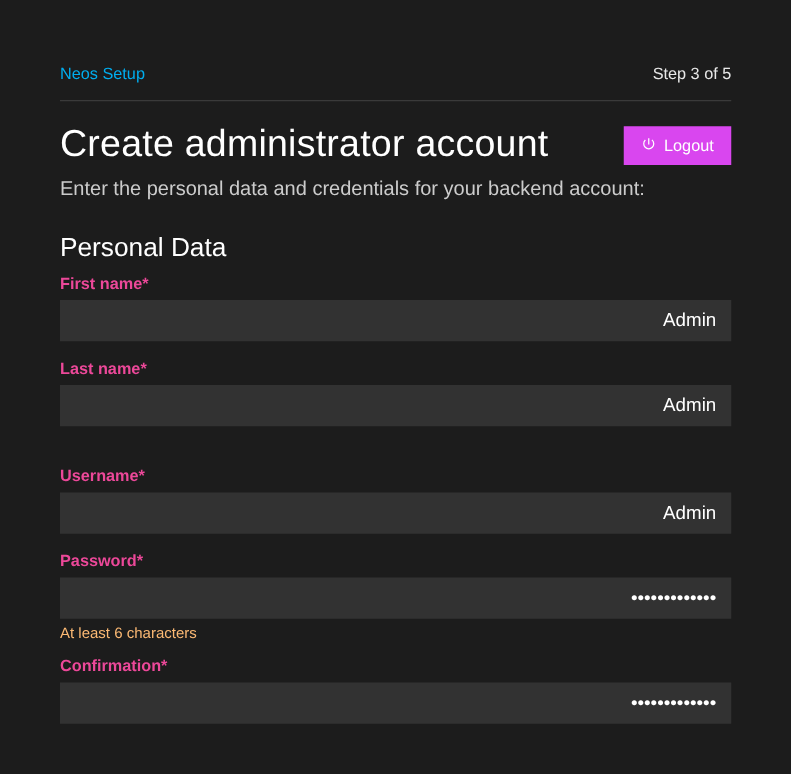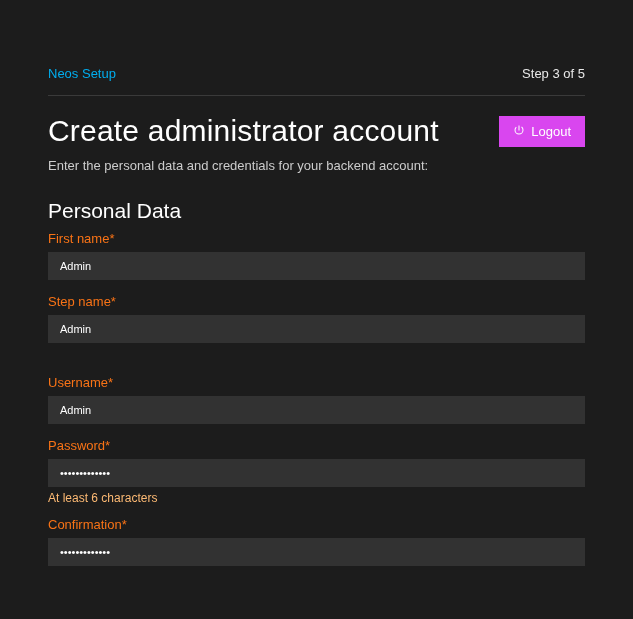--- a/index.html
+++ b/index.html
@@ -5,21 +5,21 @@
     * { margin: 0; padding: 0; box-sizing: border-box; }
     body {
       background: #1c1c1c;
       color: #fff;
       font-family: "Helvetica Neue", Helvetica, Arial, sans-serif;
       width: 633px;
       height: 619px;
       overflow: hidden;
     }
     .container {
-      padding: 18px 48px;
+      padding: 3px 48px;
     }
     .top-row {
       display: flex;
       justify-content: space-between;
       align-items: flex-end;
       padding-top: 48px;
       padding-bottom: 14px;
       border-bottom: 1px solid #3a3a3a;
     }
     .breadcrumb {
@@ -50,46 +50,47 @@
       background: #d946ef;
       color: #fff;
       border: none;
       padding: 8px 14px;
       font-size: 13px;
       cursor: pointer;
       font-family: inherit;
     }
     .subtitle {
       color: #ccc;
-      font-size: 13px;
+      font-size: 16px;
       margin-top: 10px;
       margin-bottom: 26px;
     }
     h2.section {
       font-size: 21px;
       font-weight: 400;
       color: #fff;
       margin-bottom: 8px;
     }
     .field-label {
       font-size: 13px;
-      font-weight: normal;
-      color: #f97316;
+      font-weight: bold;
+      color: #ec4899;
       margin-bottom: 6px;
       display: block;
     }
     .text-input {
       width: 100%;
       background: #323232;
       border: none;
       color: #fff;
-      font-size: 11px;
+      font-size: 15px;
       padding: 8px 12px;
       margin-bottom: 14px;
       font-family: inherit;
+      text-align: right;
     }
     .helper {
       font-size: 12px;
       color: #fdba74;
       margin-top: -10px;
       margin-bottom: 12px;
     }
     .section-block { margin-bottom: 18px; }
     svg { width: 12px; height: 12px; fill: currentColor; }
   </style>
@@ -113,21 +114,21 @@
       <span>Logout</span>
     </button>
   </div>
 
   <p class="subtitle">Enter the personal data and credentials for your backend account:</p>
 
   <div class="section-block">
     <h2 class="section">Personal Data</h2>
     <label class="field-label">First name*</label>
     <input class="text-input" type="text" value="Admin" style="">
-    <label class="field-label">Step name*</label>
+    <label class="field-label">Last name*</label>
     <input class="text-input" type="text" value="Admin" style="">
   </div>
 
   <div class="section-block">
     <label class="field-label">Username*</label>
     <input class="text-input" type="text" value="Admin" style="">
     <label class="field-label">Password*</label>
     <input class="text-input" type="text" value="•••••••••••••" style="">
     <div class="helper">At least 6 characters</div>
     <label class="field-label">Confirmation*</label>

